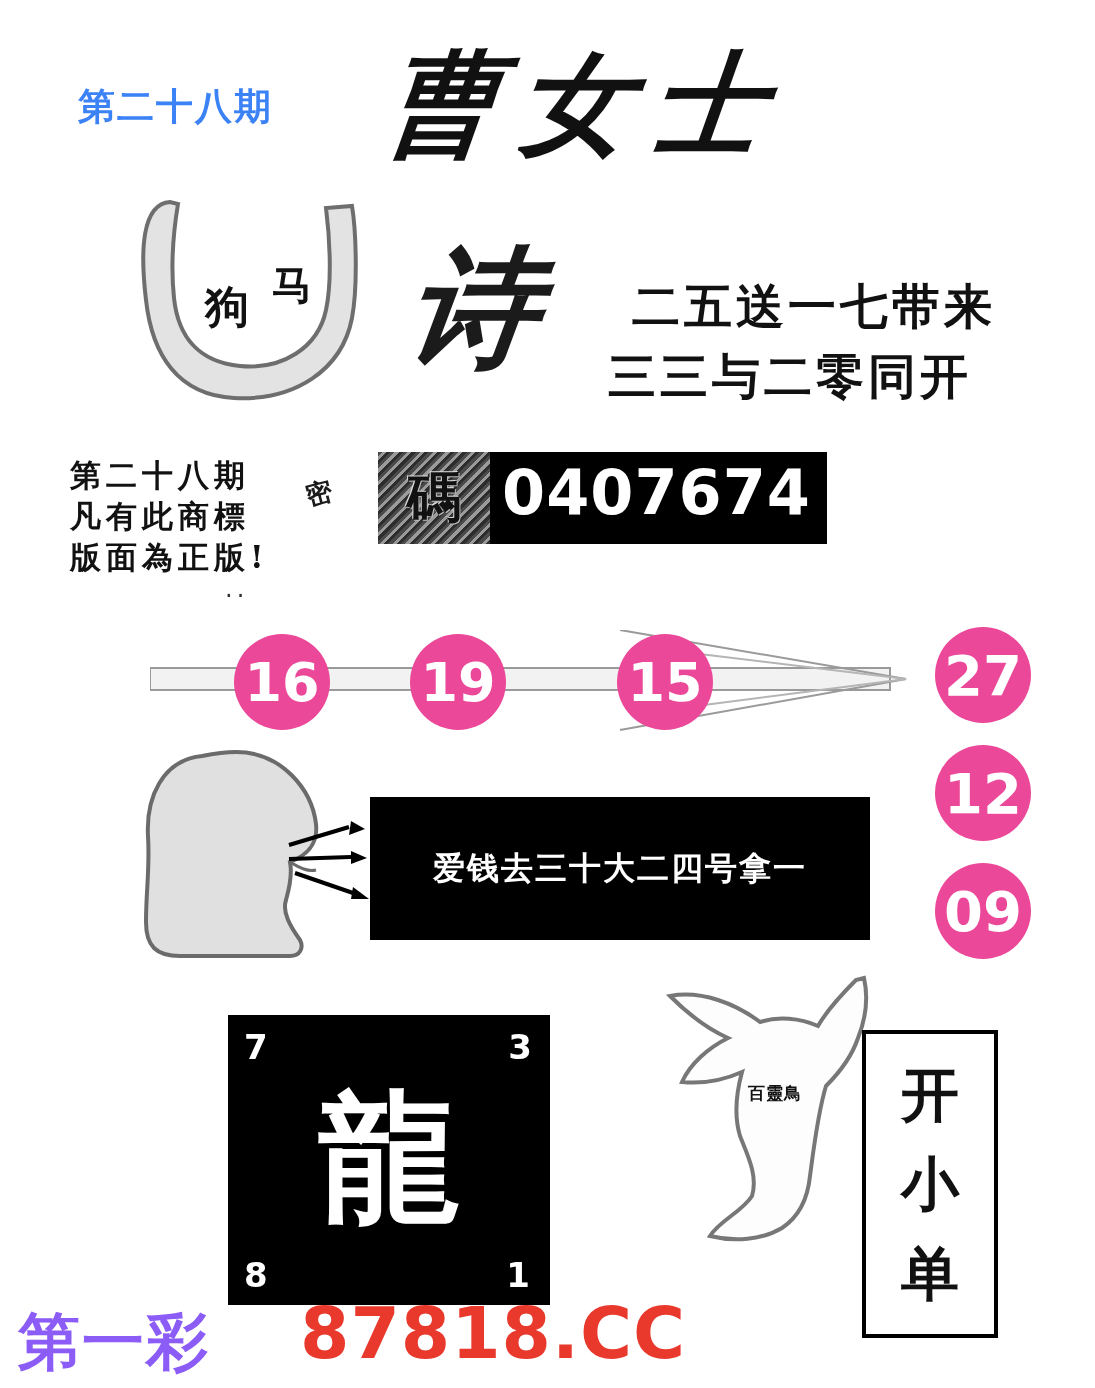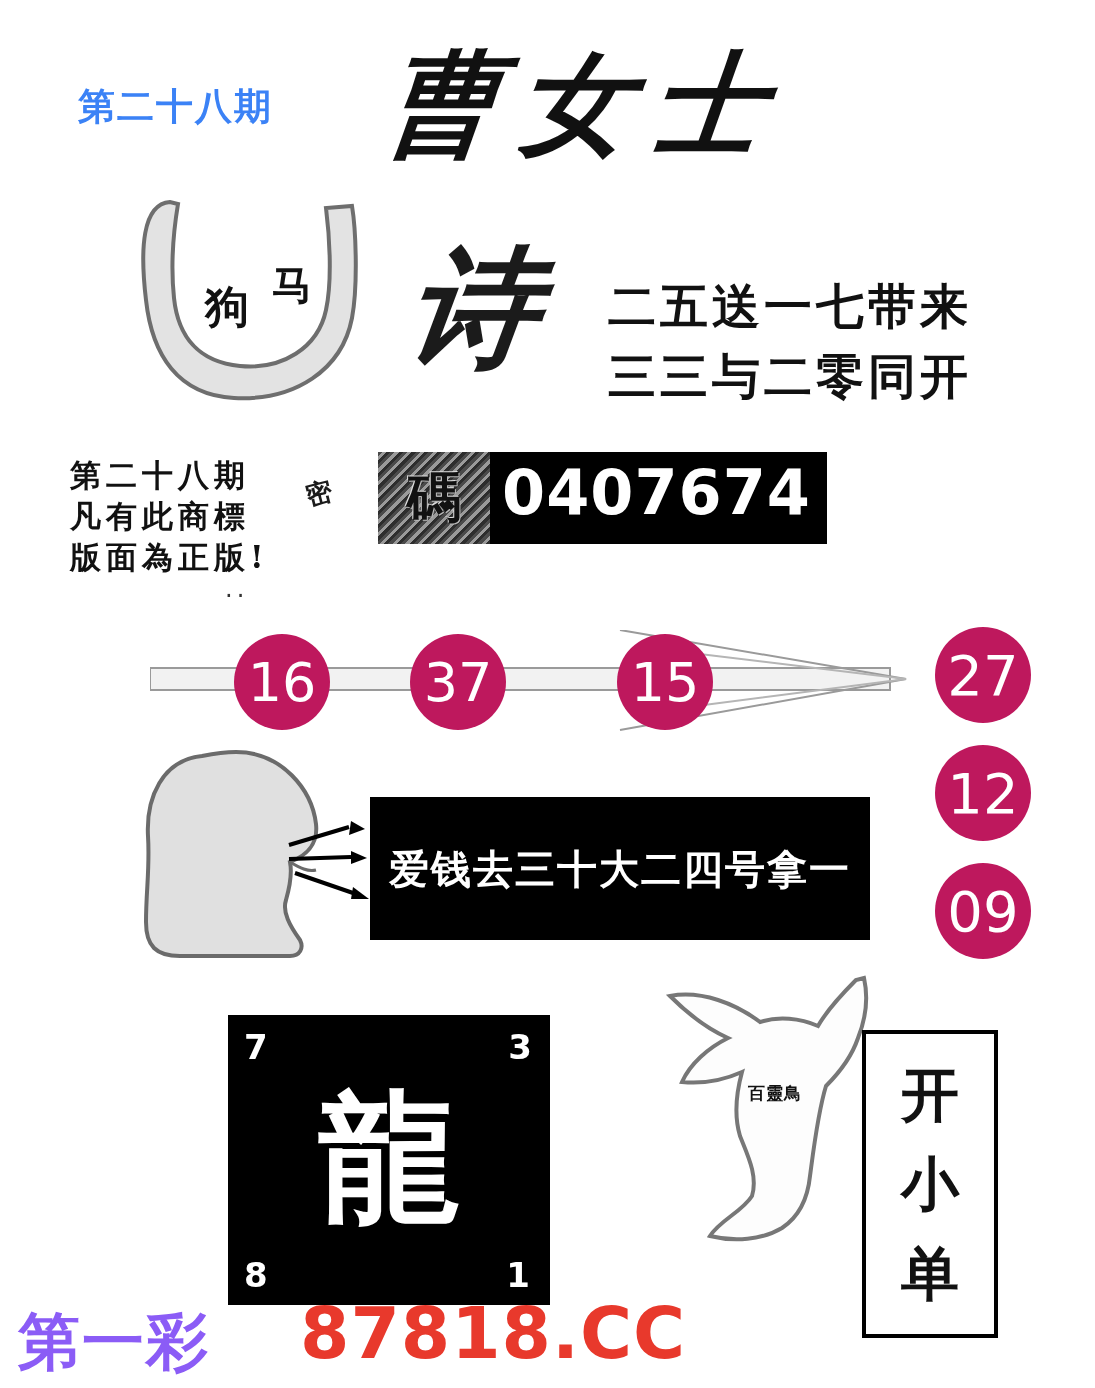--- a/index.html
+++ b/index.html
@@ -67,21 +67,21 @@
   }
 
   #poem-line-1, #poem-line-2 {
     left: 608px;
     font-family: "DejaVu Serif", serif;
     font-size: 48px;
     font-weight: 700;
     letter-spacing: 4px;
     white-space: nowrap;
   }
-  #poem-line-1 { top: 275px; }
+  #poem-line-1 { top: 275px; margin-left: 24px; }
   #poem-line-2 { top: 345px; }
 
   
   .notice-line {
     left: 70px;
     font-family: "DejaVu Serif", serif;
     font-size: 31px;
     font-weight: 700;
     letter-spacing: 5px;
     white-space: nowrap;
@@ -140,27 +140,27 @@
     font-size: 24px; letter-spacing: 4px; color:#333;
   }
 
   
   #arrow-graphic {
     left: 150px; top: 630px;
     width: 760px; height: 110px;
   }
   .ball {
     border-radius: 50%;
-    background: #be185d;
+    background: #ec4899;
     color: #fff;
     display: flex;
     align-items: center;
     justify-content: center;
     font-family: "DejaVu Sans", sans-serif;
-    font-weight: 400;
+    font-weight: 700;
   }
   .ball-row {
     width: 96px; height: 96px;
     font-size: 54px;
     top: 634px;
   }
   #ball-16 { left: 234px; }
   #ball-43 { left: 410px; }
   #ball-15 { left: 617px; }
 
@@ -187,21 +187,21 @@
     width: 500px; height: 143px;
     background: #000;
     color: #fff;
     display: flex;
     flex-direction: column;
     justify-content: center;
     align-items: center;
   }
   .speech-line {
     font-family: Liberation Sans, sans-serif;
-    font-size: 40px;
+    font-size: 32px;
     font-weight: 700;
     letter-spacing: 2px;
     line-height: 1.45;
     white-space: nowrap;
   }
 
   
   #zodiac-card {
     left: 228px; top: 1015px;
     width: 322px; height: 290px;
@@ -311,21 +311,21 @@
 </div>
 
 <div class="abs" id="arrow-graphic">
   <svg width="760" height="110" viewBox="0 0 760 110">
     <rect x="0" y="38" width="740" height="22" fill="#f2f2f2" stroke="#9a9a9a" stroke-width="2"></rect>
     <polyline points="470,0 756,49 470,100" fill="none" stroke="#9a9a9a" stroke-width="2"></polyline>
     <polyline points="500,18 756,49 500,82" fill="none" stroke="#b5b5b5" stroke-width="2"></polyline>
   </svg>
 </div>
 <div class="abs ball ball-row" id="ball-16">16</div>
-<div class="abs ball ball-row" id="ball-43">37</div>
+<div class="abs ball ball-row" id="ball-43">19</div>
 <div class="abs ball ball-row" id="ball-15">15</div>
 
 <div class="abs ball ball-right" id="ball-27">27</div>
 <div class="abs ball ball-right" id="ball-12">12</div>
 <div class="abs ball ball-right" id="ball-09">09</div>
 
 <div class="abs" id="head-graphic">
   <svg width="200" height="210" viewBox="0 0 200 210">
     <path d="M62 6 C22 10 6 48 8 86 C10 118 6 140 6 172 C6 196 16 206 40 206 L150 206
              C160 206 164 198 160 190 C150 176 142 162 146 150 C150 136 152 122 150 112

